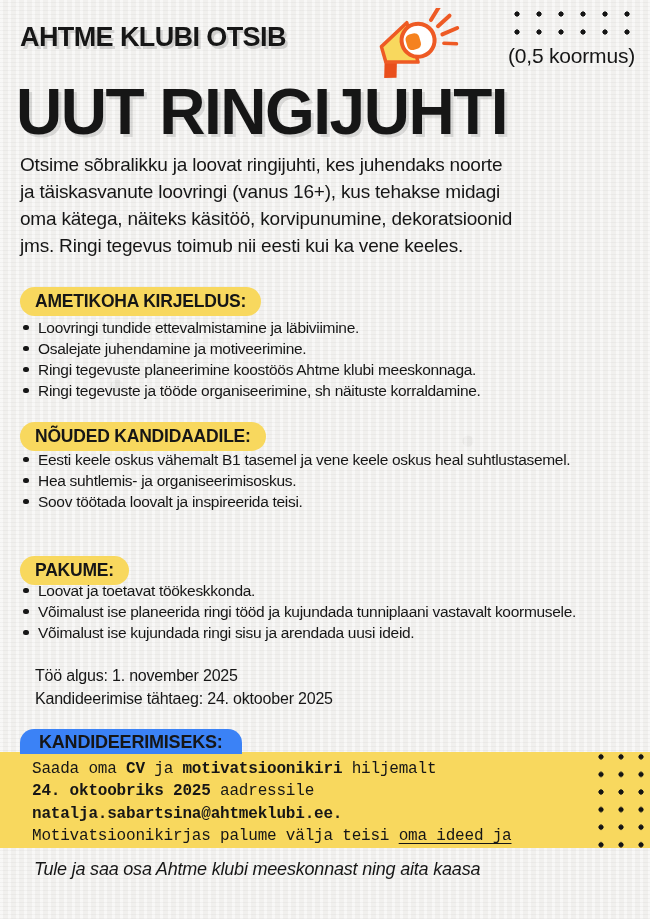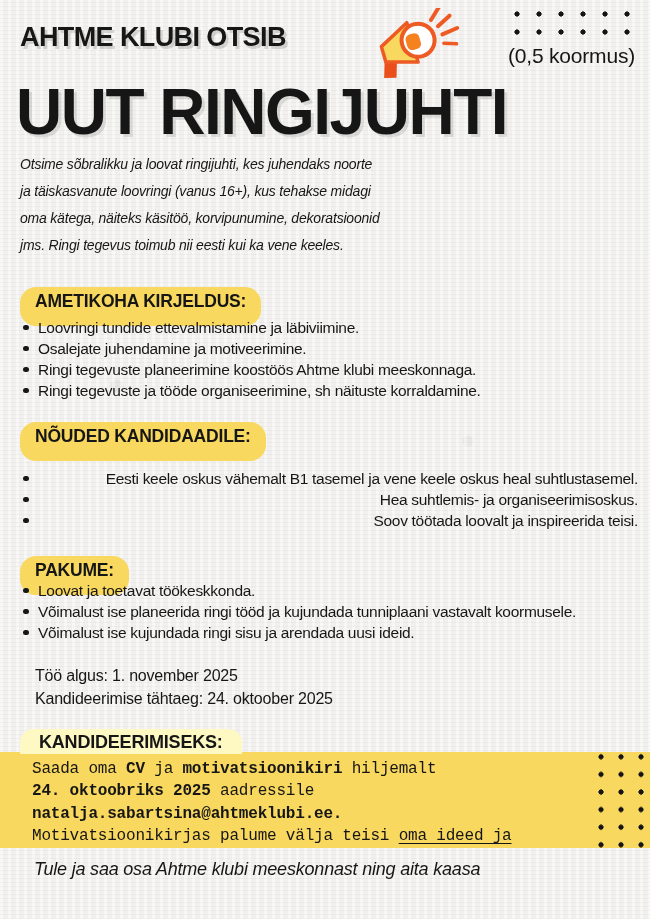--- a/index.html
+++ b/index.html
@@ -38,53 +38,52 @@
     left:16px; top:56px; width:630px;
     font-size:64px; font-weight:900; letter-spacing:-1.5px; line-height:1.02;
     text-shadow:3px 3px 0 rgba(40,40,40,0.13);
     white-space:nowrap;
     margin-top:24px;
   }
 
   
   .intro {
     left:20px; top:151px; width:620px;
-    font-size:14px; line-height:27px; letter-spacing:-0.2px;
+    font-size:19px; line-height:27px; letter-spacing:-0.2px;
     white-space:pre-line;
-    font-style:italic;
   }
 
   
   .pill {
     display:inline-block; white-space:nowrap;
     background:#f8d85e; border-radius:16px;
-    padding:0 15px; height:39px; line-height:29px;
+    padding:0 15px; height:29px; line-height:29px;
     font-size:17.5px; font-weight:900; letter-spacing:-0.2px;
   }
   .pill-1 { left:20px; top:287px; }
   .pill-2 { left:20px; top:422px; }
   .pill-3 { left:20px; top:556px; }
   ul.bullets { left:20px; width:618px; list-style:none; }
   .bullets-1 { top:317px; }
-  .bullets-2 { top:468px;text-align:right; }
+  .bullets-2 { top:449px; }
   .bullets-3 { top:580px; }
   ul.bullets li {
     position:relative; padding-left:18px;
     font-size:15.5px; line-height:21px; letter-spacing:-0.3px;
   }
   ul.bullets li::before {
     content:""; position:absolute; left:3px; top:7.5px;
     width:5.5px; height:5.5px; border-radius:50%; background:#161616;
   }
   .details { left:35px; top:664px; font-size:16px; line-height:23px; letter-spacing:-0.2px; }
 
   
   .apply-tab {
     left:20px; top:729px; height:25px; line-height:27px;
-    background:#fef9c3; border-radius:14px 14px 0 0;
+    background:#3b82f6; border-radius:14px 14px 0 0;
     padding:0 19px; font-size:18px; font-weight:900; letter-spacing:-0.2px;
     white-space:nowrap; z-index:2;
   }
   .apply-block {
     left:0; top:752px; width:650px; height:96px;
     background:#f8d85e; overflow:hidden;
     padding:6px 95px 0 32px;
     font-size:16px; line-height:22.3px; letter-spacing:-0.2px;font-family:Liberation Mono, monospace;
   }
   .apply-block .b { font-weight:800; }

